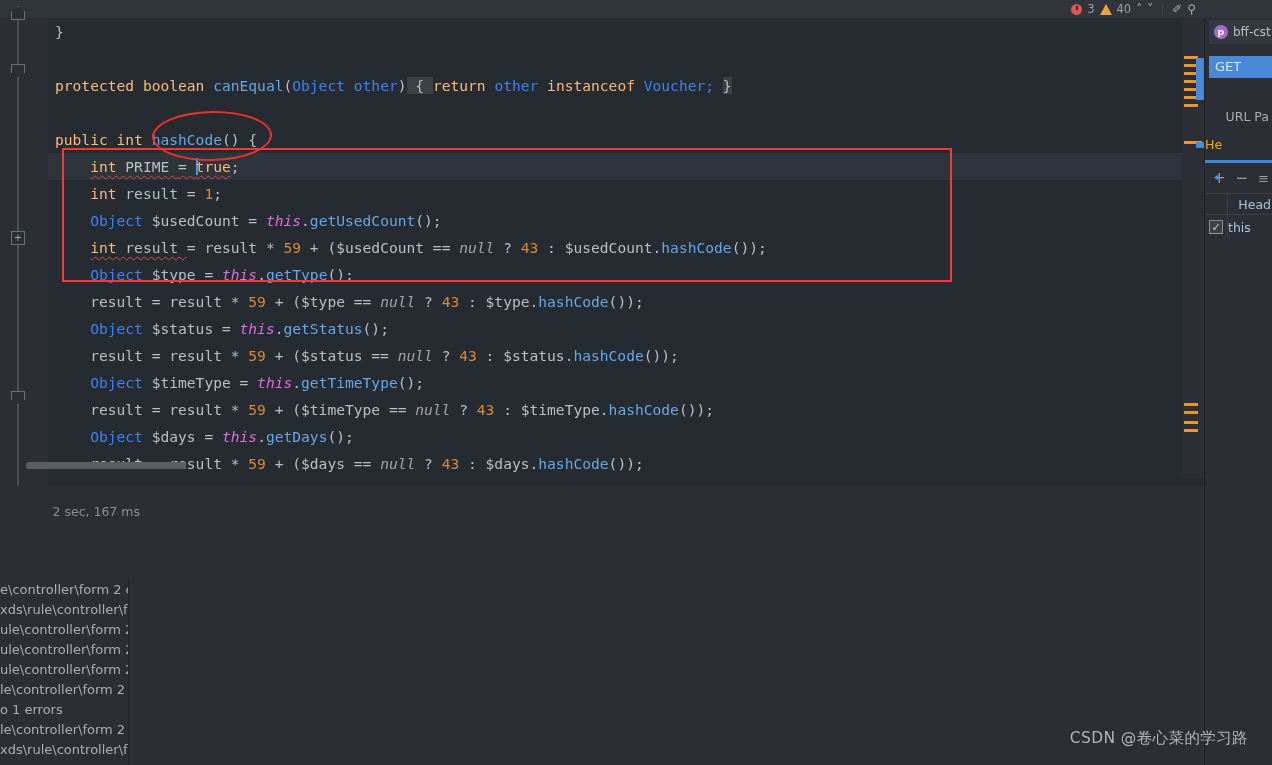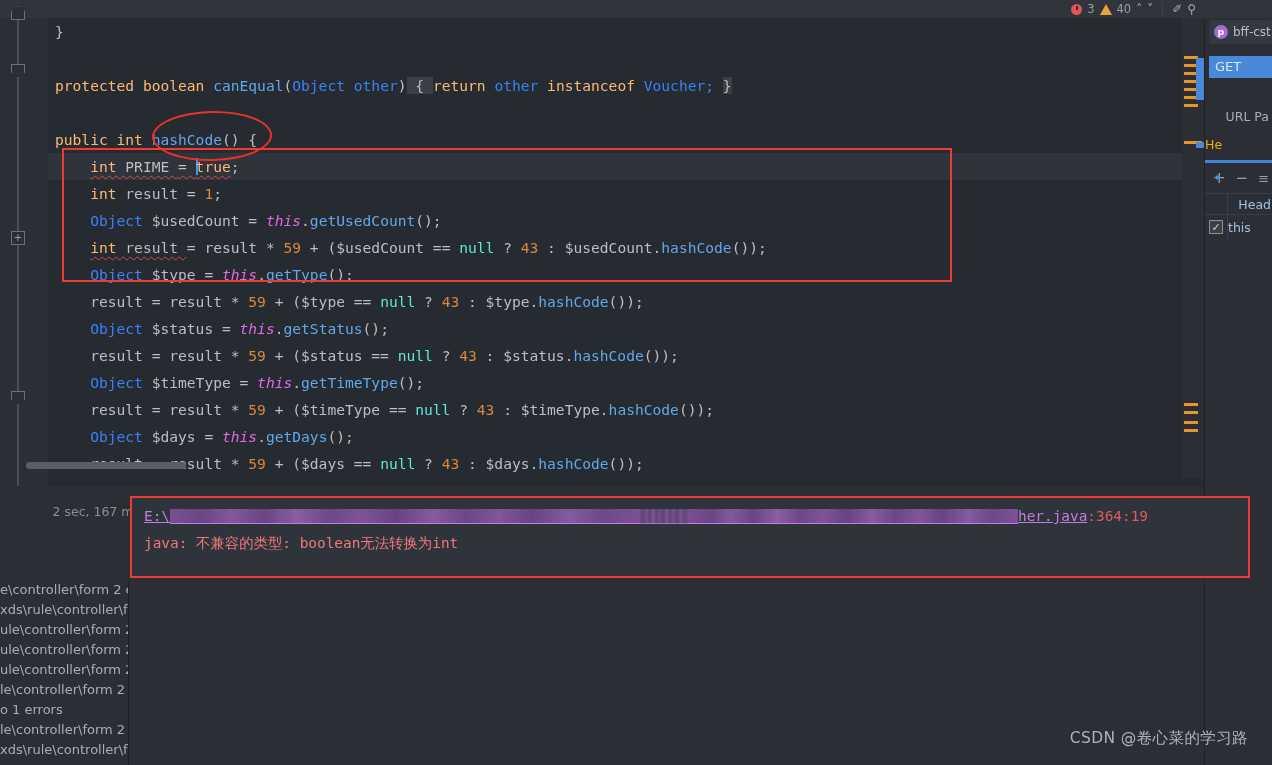--- a/index.html
+++ b/index.html
@@ -71,21 +71,21 @@
     font-size: 14.6px; line-height: 27px; white-space: pre;
     color: #bcbec4;
   }
   .code .ln { position: relative; height: 27px; padding-left: 7px; }
   .code .ln.hl { background: #2f333b; }
   .kw { color: #fdba74; }
   .type { color: #3b82f6; }
   .meth { color: #63a8e8; }
   .plain { color: #bcbec4; }
   .num { color: #d9893b; }
-  .nul { color: #5eead4; }
+  .nul { color: #a3a3a3; font-style: italic; }
   .thisk { color: #e26ae2; font-style: italic; }
   .brace-hl { background: #3a3f48; color: #bcbec4; }
   .err-wave {
     text-decoration: underline wavy #d05050;
     text-underline-offset: 3px;
     text-decoration-thickness: 1px;
   }
   .caret {
     display: inline-block; width: 2px; height: 17px; background: #3f9bf0;
     vertical-align: -3px; margin-right: -2px;
@@ -303,26 +303,20 @@
     <div class="rp-vline"></div>
     <div class="rp-trow">
       <span class="rp-check">✓</span>
       <span class="rp-trow-label">this</span>
     </div>
   </div>
 
   <div class="buildpanel"></div>
   <div class="build-time">2 sec, 167 ms</div>
 
-  <div class="err-box">
-    <div class="err-line1">
-      <span class="err-path-prefix">E:\</span><span class="err-redact" style="width:470px;"></span><span class="err-redact" style="width:48px;opacity:.85;"></span><span class="err-redact" style="width:330px;"></span><span class="err-file">her.java</span><span class="err-lineno">:364:19</span>
-    </div>
-    <div class="err-line2">java: 不兼容的类型: boolean无法转换为int</div>
-  </div>
 
   <div class="filelist" id="filelist">
       <div class="filelist-item">e\controller\form 2 er</div>
       <div class="filelist-item">xds\rule\controller\for</div>
       <div class="filelist-item">ule\controller\form 2 e</div>
       <div class="filelist-item">ule\controller\form 2 ·</div>
       <div class="filelist-item">ule\controller\form 2 e</div>
       <div class="filelist-item">le\controller\form 2 e</div>
       <div class="filelist-item">o 1 errors</div>
       <div class="filelist-item">le\controller\form 2 e</div>

